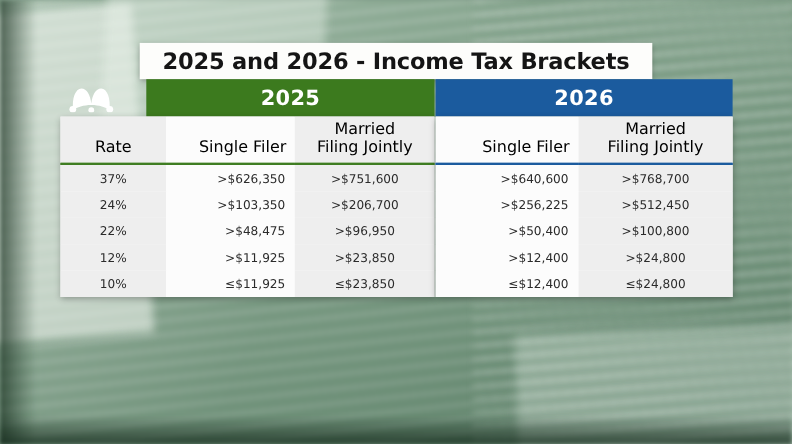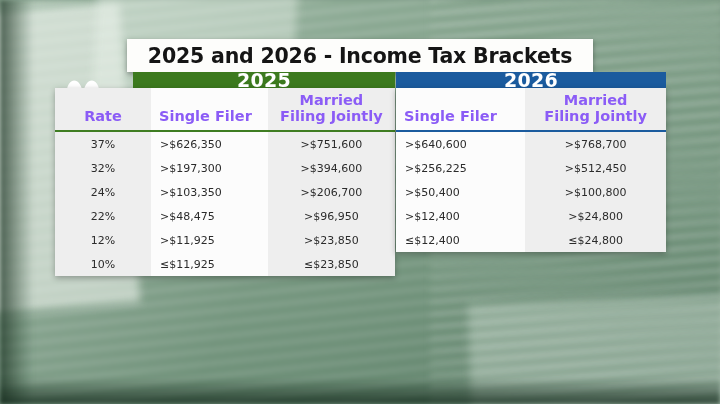--- a/index.html
+++ b/index.html
@@ -94,21 +94,21 @@
     width: 42px;
     height: 26px;
   }
 
   
   .panel { position: absolute; }
   .panel-2025 { left: 55px; top: 72px; width: 340px; }
   .panel-2026 { left: 396px; top: 72px; width: 270px; }
 
   .year-head {
-    height: 16px;
+    height: 34px;
     display: flex;
     align-items: center;
     justify-content: center;
     color: #ffffff;
     font-size: 19px;
     font-weight: bold;
     letter-spacing: 0.3px;
   }
   .year-head.green { background: #3c7a1e; margin-left: 78px; }
   .year-head.blue  { background: #1b5b9e; }
@@ -117,38 +117,38 @@
     width: 100%;
     border-collapse: collapse;
     background: #fbfbfb;
     box-shadow: 0 2px 6px rgba(0,0,0,0.30);
   }
   .tbl td, .tbl th { padding: 0; }
 
   .tbl thead th {
     vertical-align: bottom;
     font-size: 14.5px;
-    font-weight: bold;
-    color: #8b5cf6;
+    font-weight: normal;
+    color: #000000;
     padding: 5px 8px 6px 8px;
     line-height: 1.08;
     white-space: nowrap;
   }
   .panel-2025 .tbl thead th { border-bottom: 2.5px solid #3f7d22; }
   .panel-2026 .tbl thead th { border-bottom: 2.5px solid #1b5b9e; }
 
   .tbl tbody td {
     font-size: 11px;
     color: #2b2b2b;
     padding: 5.5px 9px;
     white-space: nowrap;
   }
 
   .col-rate  { background: #eeeeee; text-align: center; width: 78px; }
-  .col-white { background: #fcfcfc; text-align: left; }
+  .col-white { background: #fcfcfc; text-align: right; }
   .col-gray  { background: #eeeeee; text-align: center; }
 </style>
 </head>
 <body>
 
 <div class="screen">
 
   <div class="bg"></div>
   <div class="bg-doc d1"></div>
   <div class="bg-doc d2"></div>
@@ -187,25 +187,20 @@
           </th>
         </tr>
       </thead>
       <tbody>
         <tr>
           <td class="col-rate">37%</td>
           <td class="col-white">&gt;$626,350</td>
           <td class="col-gray">&gt;$751,600</td>
         </tr>
         <tr>
-          <td class="col-rate">32%</td>
-          <td class="col-white">&gt;$197,300</td>
-          <td class="col-gray">&gt;$394,600</td>
-        </tr>
-        <tr>
           <td class="col-rate">24%</td>
           <td class="col-white">&gt;$103,350</td>
           <td class="col-gray">&gt;$206,700</td>
         </tr>
         <tr>
           <td class="col-rate">22%</td>
           <td class="col-white">&gt;$48,475</td>
           <td class="col-gray">&gt;$96,950</td>
         </tr>
         <tr>

